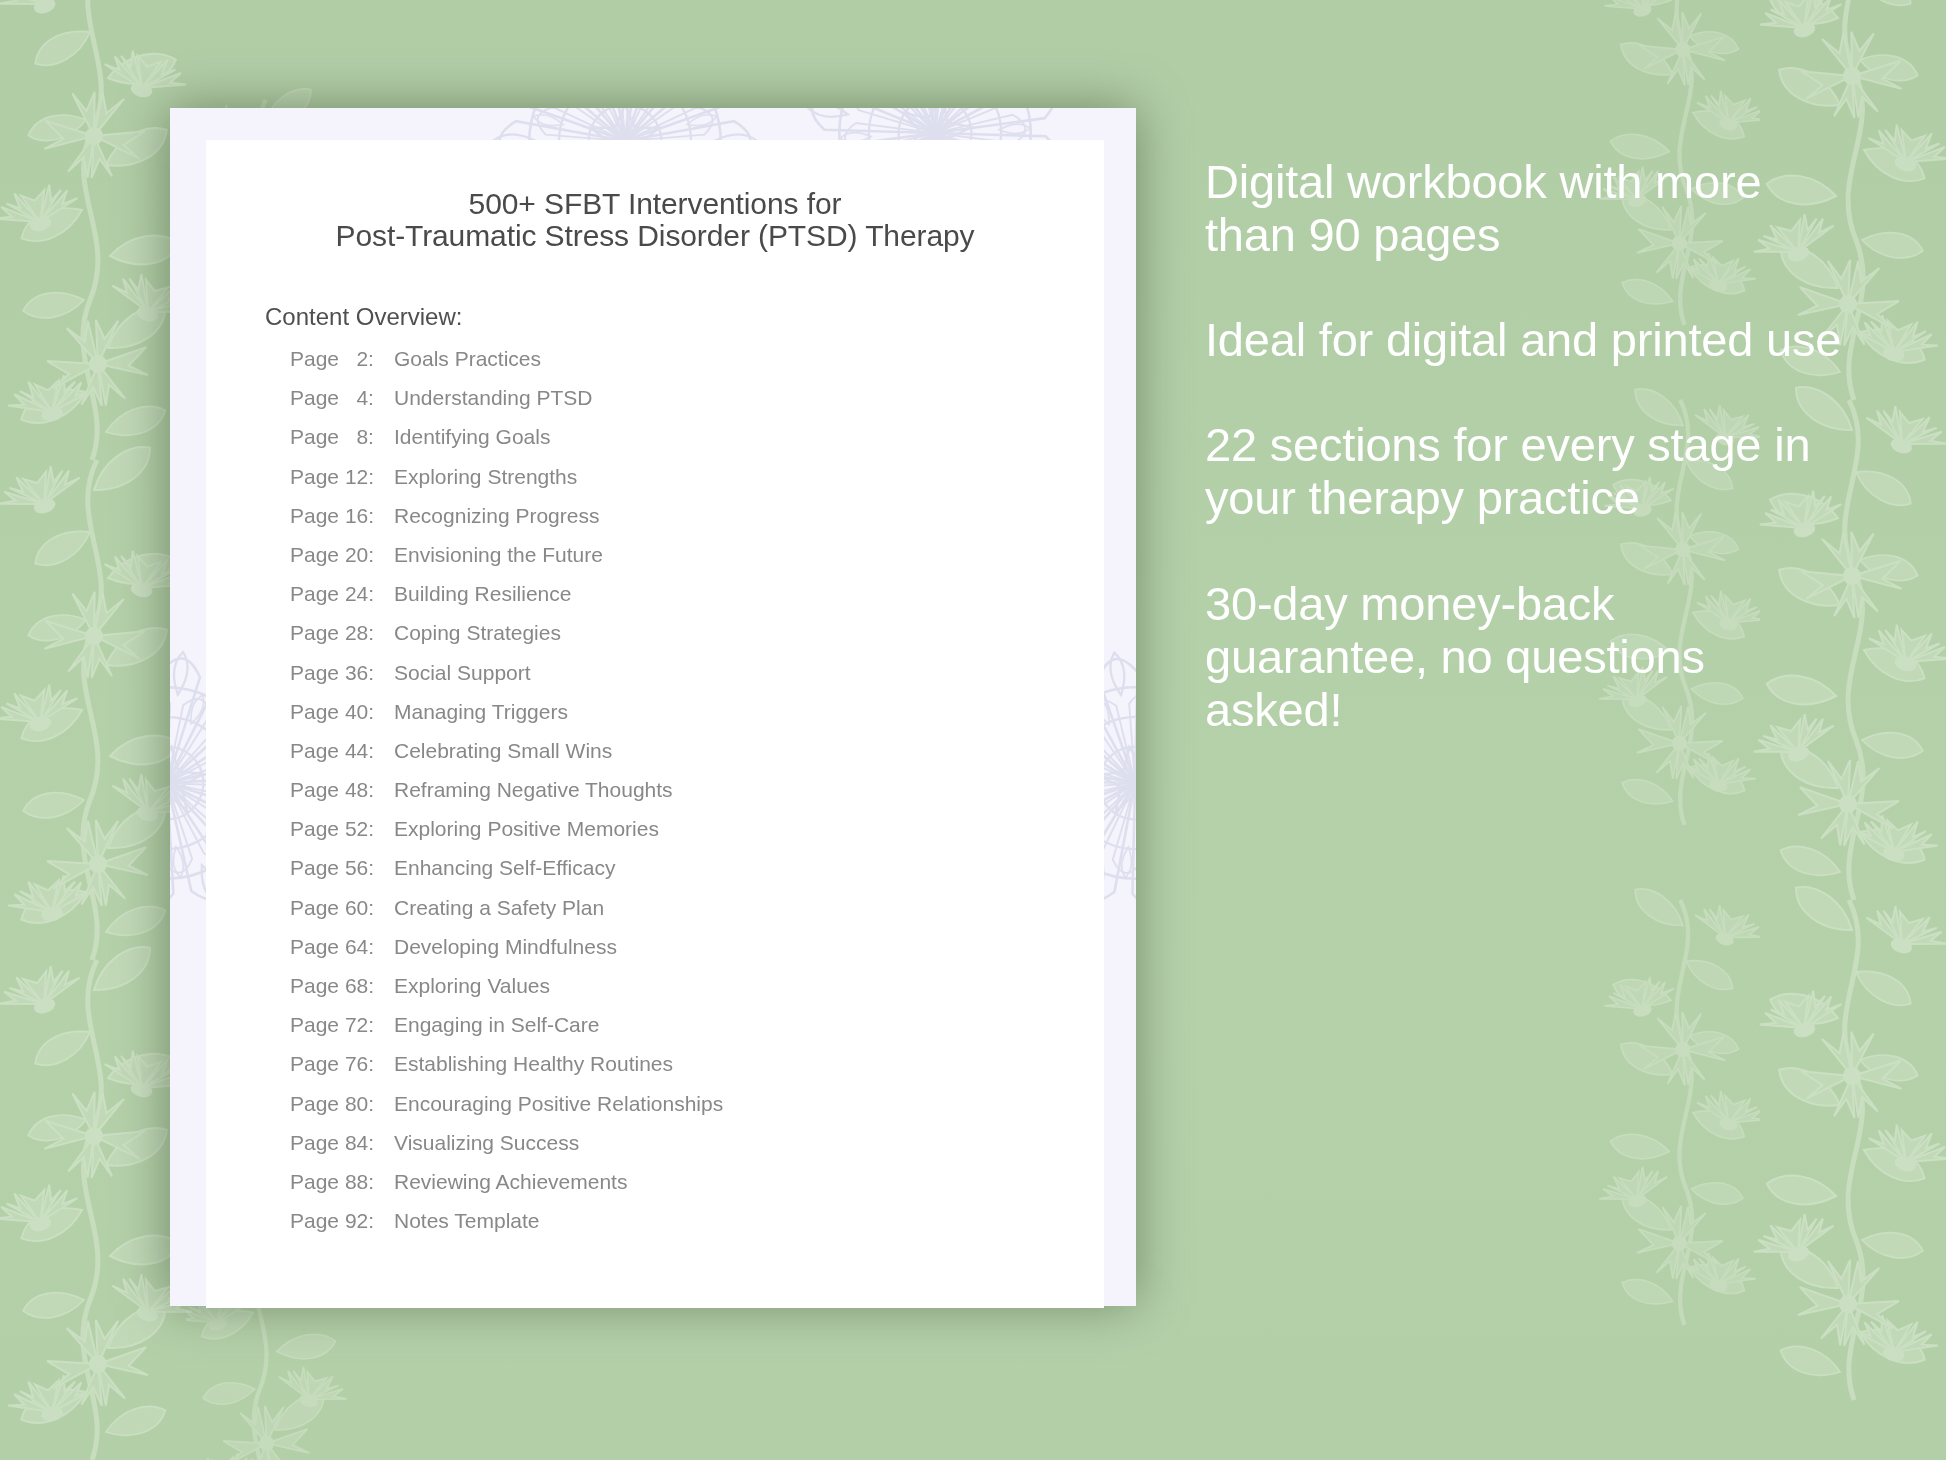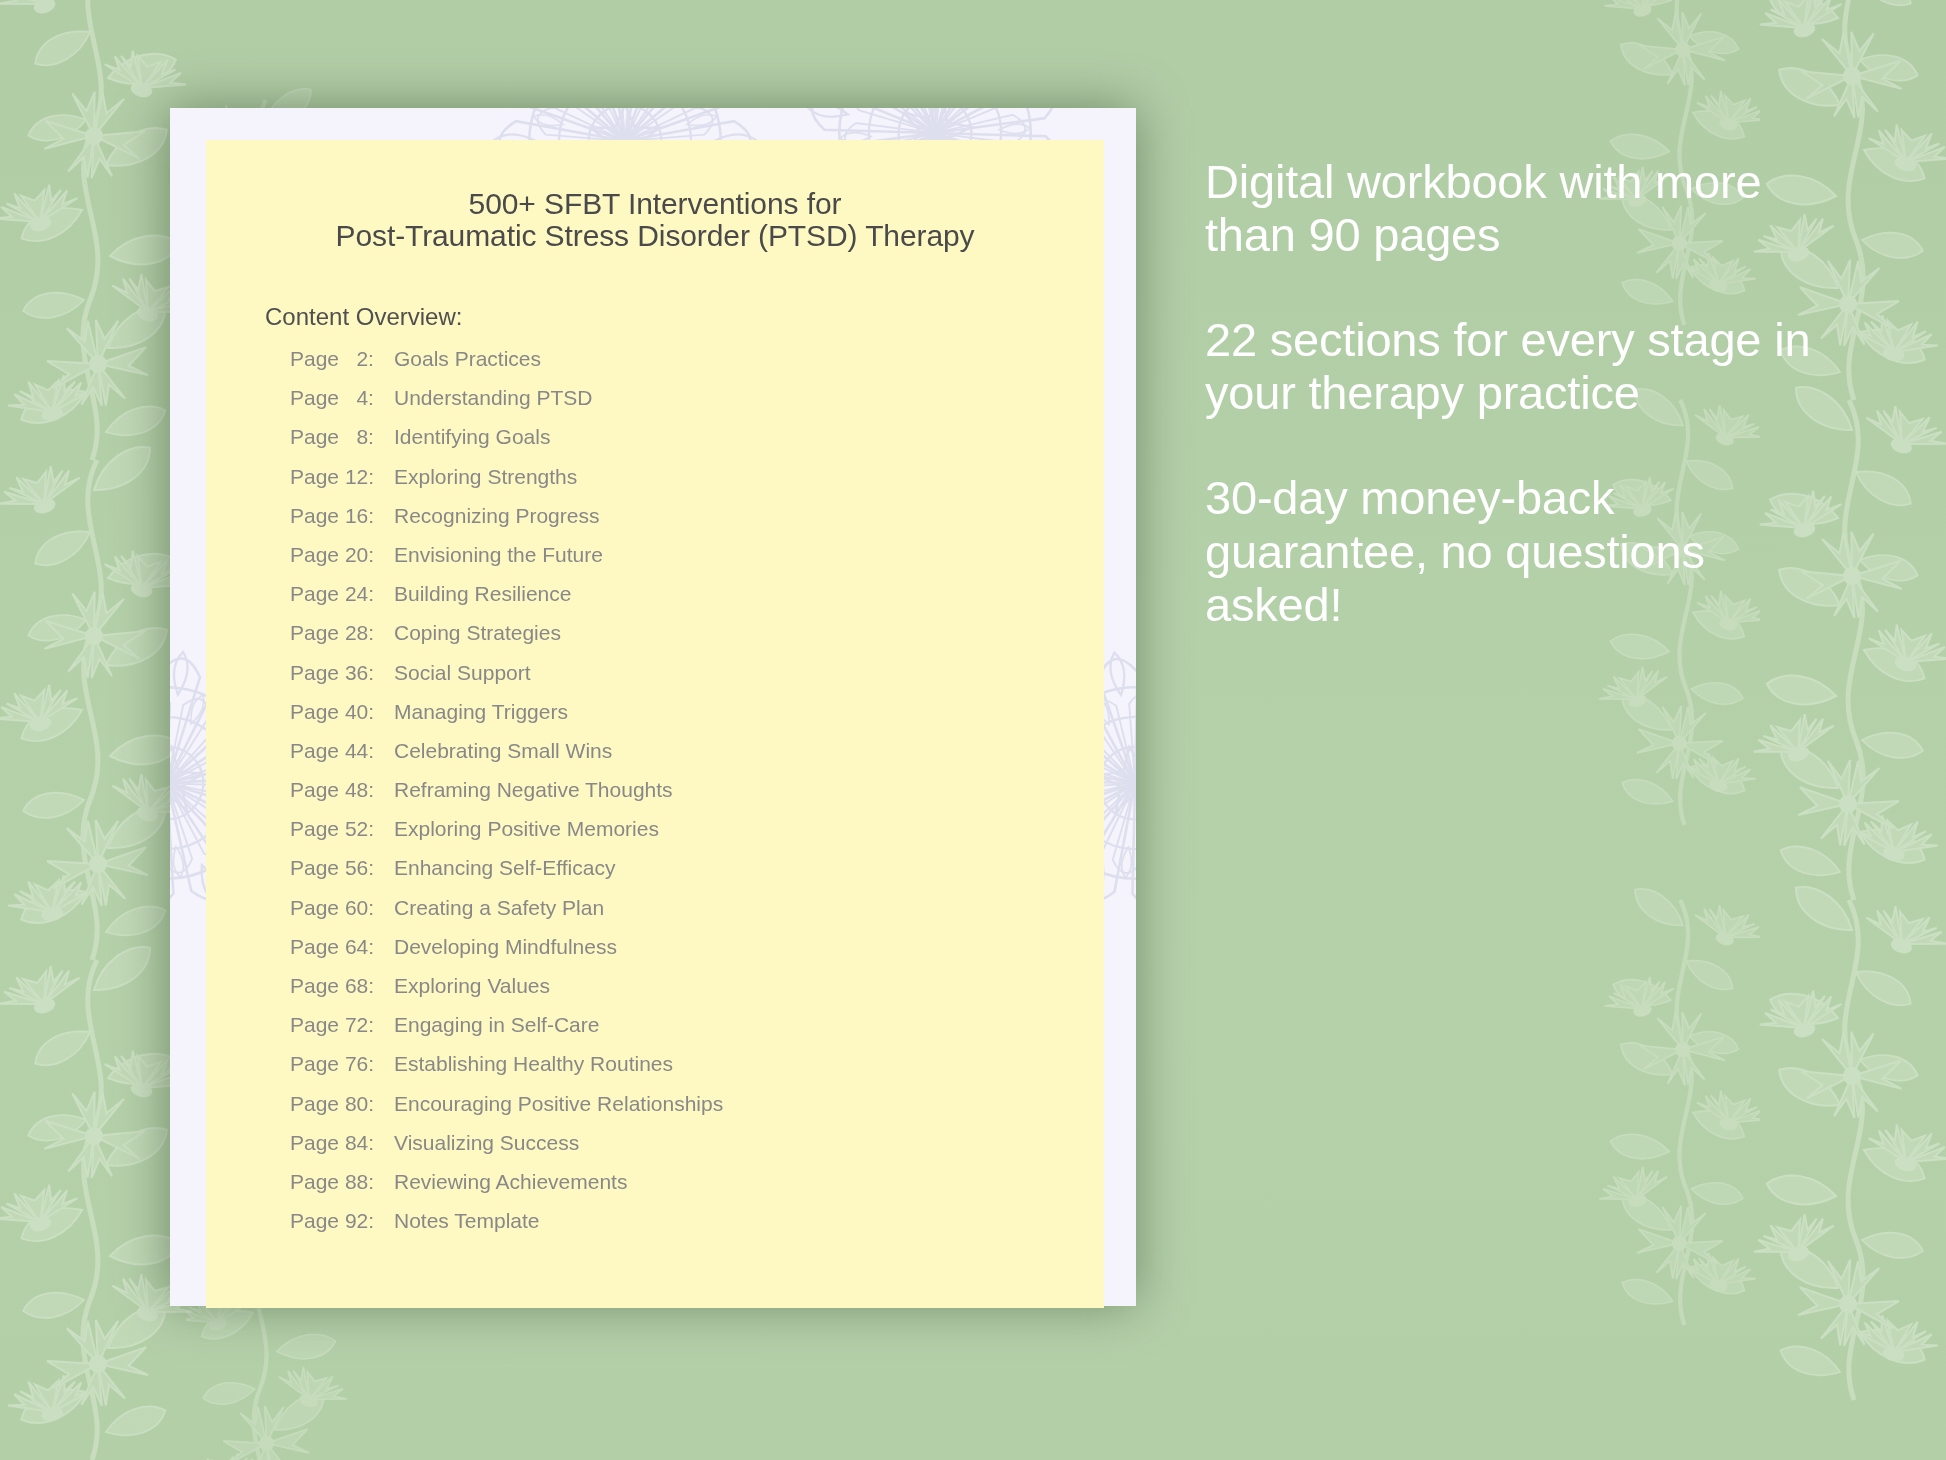--- a/index.html
+++ b/index.html
@@ -90,21 +90,21 @@
   .mandala.m-right  { left: 800px;  top: 510px;  width: 330px; height: 330px; }
   .mandala.m-bot    { left: 290px;  top: 1000px; width: 330px; height: 330px; }
   .mandala.m-bot2   { left: 600px;  top: 1000px; width: 330px; height: 330px; }
 
   .doc-sheet {
     position: absolute;
     left: 206px;
     top: 140px;
     width: 898px;
     height: 1168px;
-    background: #fef9c3;
+    background: #ffffff;
     overflow: hidden;
   }
 
   .doc-title {
     margin: 0;
     padding: 0;
     text-align: center;
     color: #4a4a4a;
     font-size: 30px;
     font-weight: 400;
@@ -427,17 +427,18 @@
         <div class="toc-row">
           <span class="toc-page"><span class="pg-word">Page </span><span class="pg-num">92:</span></span>
           <span class="toc-title">Notes Template</span>
         </div>
       </div>
 
   </div>
 
   <div class="marketing">
       <p class="mk-block">Digital workbook with more than 90 pages</p>
+      <p class="mk-block">Ideal for digital and printed use</p>
       <p class="mk-block">22 sections for every stage in your therapy practice</p>
       <p class="mk-block">30-day money-back guarantee, no questions asked!</p>
     </div>
 
 </div>
 
 </body></html>

